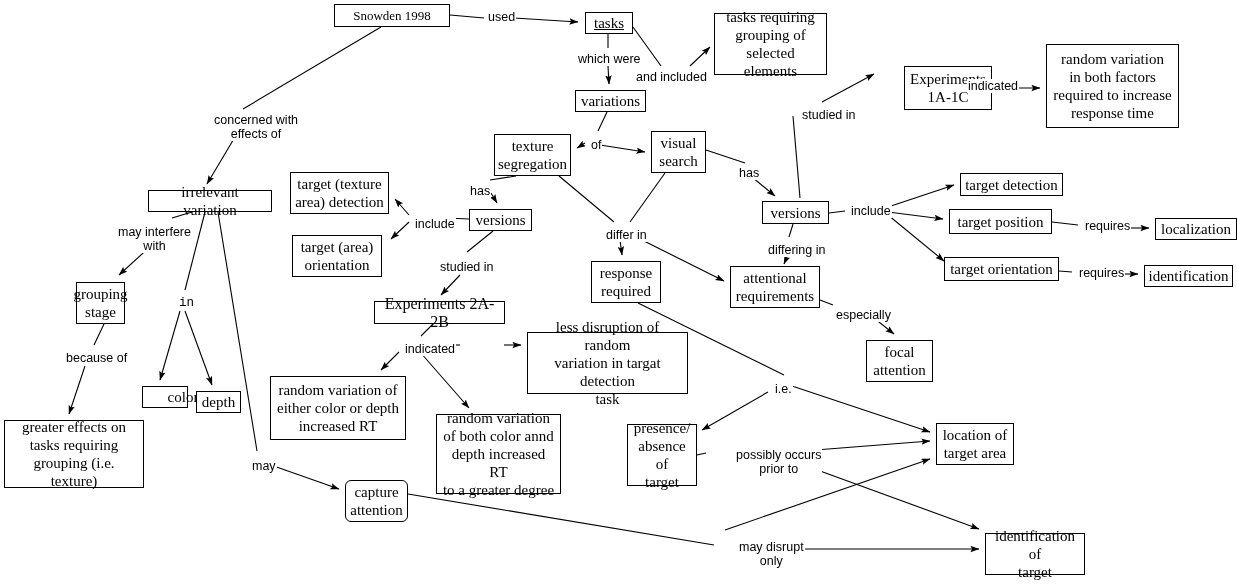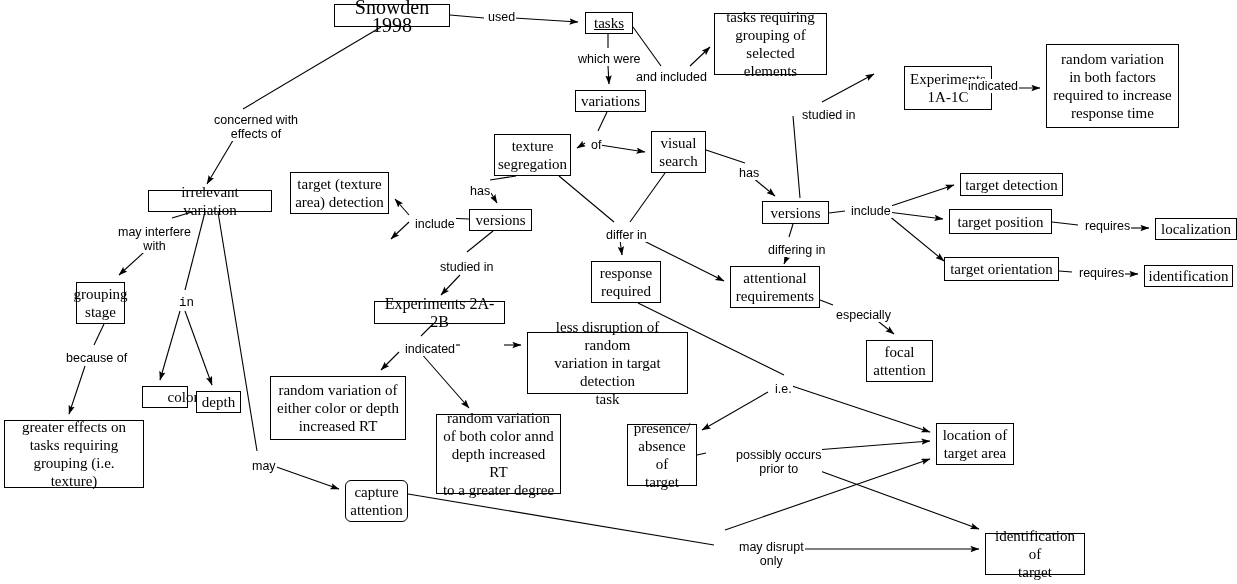--- a/index.html
+++ b/index.html
@@ -148,39 +148,41 @@
       <path d="M408,494 L714,545"></path>
 
       <path d="M725,530 L930,459" marker-end="url(#ah)"></path>
 
       <path d="M790,549 L979,549" marker-end="url(#ah)"></path>
 
       <path d="M790,460 L979,529" marker-end="url(#ah)"></path>
     </g>
   </svg>
 
-  <div class="node" style="left:334px;top:4px;width:116px;height:23px;font-size:20px;">Snowden 1998</div>
+  <div class="node" style="left:334px;top:4px;width:116px;height:23px;font-size:13px;">Snowden 1998</div>
   <div class="node" style="left:585px;top:12px;width:48px;height:22px;text-decoration:underline;">tasks</div>
   <div class="node" style="left:714px;top:13px;width:113px;height:62px;">tasks requiring
 grouping of
 selected elements</div>
   <div class="node" style="left:861px;top:66px;width:88px;height:44px;margin-left:43px;">Experiments
 1A-1C</div>
   <div class="node" style="left:1046px;top:44px;width:133px;height:84px;">random variation
 in both factors
 required to increase
 response time</div>
   <div class="node" style="left:575px;top:90px;width:71px;height:22px;">variations</div>
   <div class="node" style="left:494px;top:134px;width:77px;height:42px;">texture
 segregation</div>
   <div class="node" style="left:651px;top:131px;width:55px;height:42px;">visual
 search</div>
   <div class="node" style="left:148px;top:190px;width:124px;height:22px;">irrelevant variation</div>
   <div class="node" style="left:290px;top:172px;width:99px;height:42px;">target (texture
 area) detection</div>
+  <div class="node" style="left:292px;top:235px;width:90px;height:42px;">target (area)
+orientation</div>
   <div class="node" style="left:469px;top:209px;width:63px;height:22px;">versions</div>
   <div class="node" style="left:762px;top:201px;width:67px;height:23px;">versions</div>
   <div class="node" style="left:960px;top:173px;width:103px;height:23px;">target detection</div>
   <div class="node" style="left:949px;top:209px;width:103px;height:25px;">target position</div>
   <div class="node" style="left:944px;top:257px;width:115px;height:24px;">target orientation</div>
   <div class="node" style="left:1155px;top:218px;width:82px;height:22px;">localization</div>
   <div class="node" style="left:1144px;top:265px;width:89px;height:22px;">identification</div>
   <div class="node" style="left:76px;top:282px;width:49px;height:42px;">grouping
 stage</div>
   <div class="node" style="left:142px;top:386px;width:42px;height:22px;padding-left:40px;">color</div>

